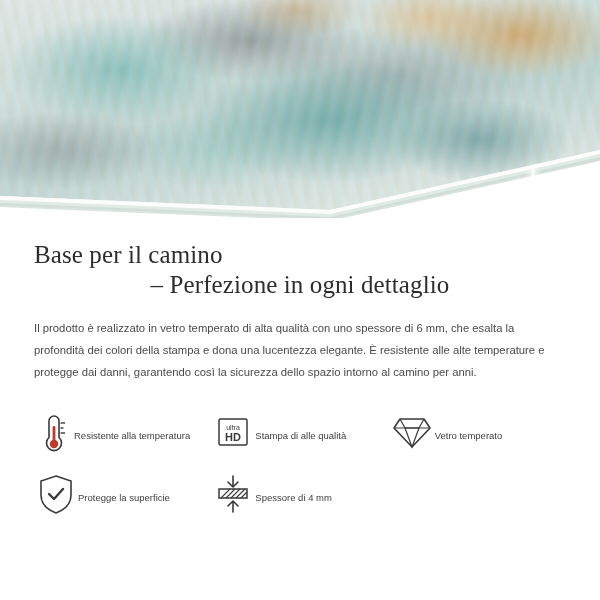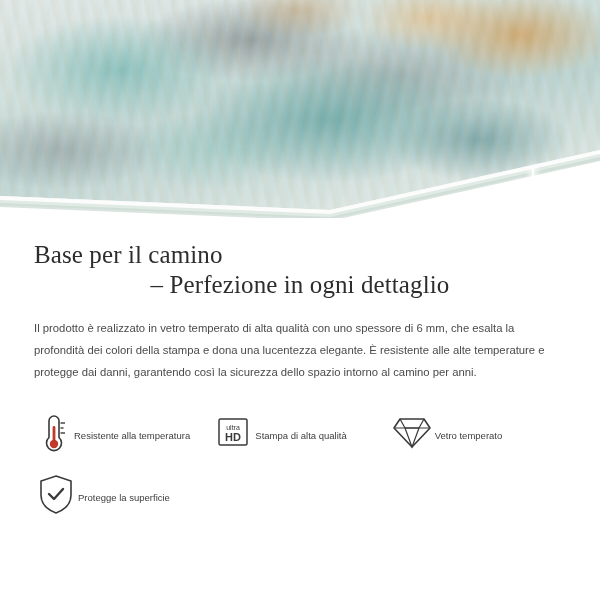--- a/index.html
+++ b/index.html
@@ -210,21 +210,21 @@
       </div>
 
       <div class="feature">
         <div class="feature-icon">
           <svg width="44" height="44" viewBox="0 0 44 44">
             <rect x="8" y="9" width="28" height="26" rx="1.5" fill="none" stroke="#3a3a3a" stroke-width="1.5"></rect>
             <text x="22" y="20" font-family="Liberation Sans, sans-serif" font-size="7" fill="#3a3a3a" text-anchor="middle">ultra</text>
             <text x="22" y="31" font-family="Liberation Sans, sans-serif" font-size="11" font-weight="bold" fill="#3a3a3a" text-anchor="middle">HD</text>
           </svg>
         </div>
-        <div class="feature-label">Stampa di alta qualità</div>
+        <div class="feature-label">Stampa di alle qualità</div>
       </div>
 
       <div class="feature">
         <div class="feature-icon">
           <svg width="46" height="42" viewBox="0 0 46 42">
             <path d="M11 8 H35 L41 17 L23 36 L5 17 Z" fill="none" stroke="#3a3a3a" stroke-width="1.6" stroke-linejoin="round"></path>
             <path d="M5 17 H41" fill="none" stroke="#3a3a3a" stroke-width="1.2"></path>
             <path d="M11 8 L16 17 L23 36 L30 17 L35 8" fill="none" stroke="#3a3a3a" stroke-width="1.2"></path>
             <path d="M16 17 H30" fill="none" stroke="#3a3a3a" stroke-width="1.2"></path>
           </svg>
@@ -236,16 +236,27 @@
         <div class="feature-icon">
           <svg width="44" height="46" viewBox="0 0 44 46">
             <path d="M22 5 L37 10 V24 C37 33 30 39 22 42 C14 39 7 33 7 24 V10 Z" fill="none" stroke="#3a3a3a" stroke-width="1.6"></path>
             <path d="M15 23 l5 5 l9 -10" fill="none" stroke="#3a3a3a" stroke-width="2.4" stroke-linecap="round" stroke-linejoin="round"></path>
           </svg>
         </div>
         <div class="feature-label">Protegge la superficie</div>
       </div>
 
 
+      <div class="feature">
+        <div class="feature-icon">
+          <svg width="44" height="44" viewBox="0 0 44 44">
+            <path d="M22 4 V14 M17 10 l5 5 l5 -5" fill="none" stroke="#3a3a3a" stroke-width="1.6" stroke-linecap="round" stroke-linejoin="round"></path>
+            <rect x="8" y="17" width="28" height="9" fill="none" stroke="#3a3a3a" stroke-width="1.5"></rect>
+            <path d="M10 26 L19 17 M15 26 L24 17 M20 26 L29 17 M25 26 L34 17 M30 26 L36 20" stroke="#3a3a3a" stroke-width="1.1"></path>
+            <path d="M22 40 V30 M17 34 l5 -5 l5 5" fill="none" stroke="#3a3a3a" stroke-width="1.6" stroke-linecap="round" stroke-linejoin="round"></path>
+          </svg>
+        </div>
+        <div class="feature-label">Spessore di 4 mm</div>
+      </div>
 
     </div>
   </div>
 </div>
 
 </body></html>

